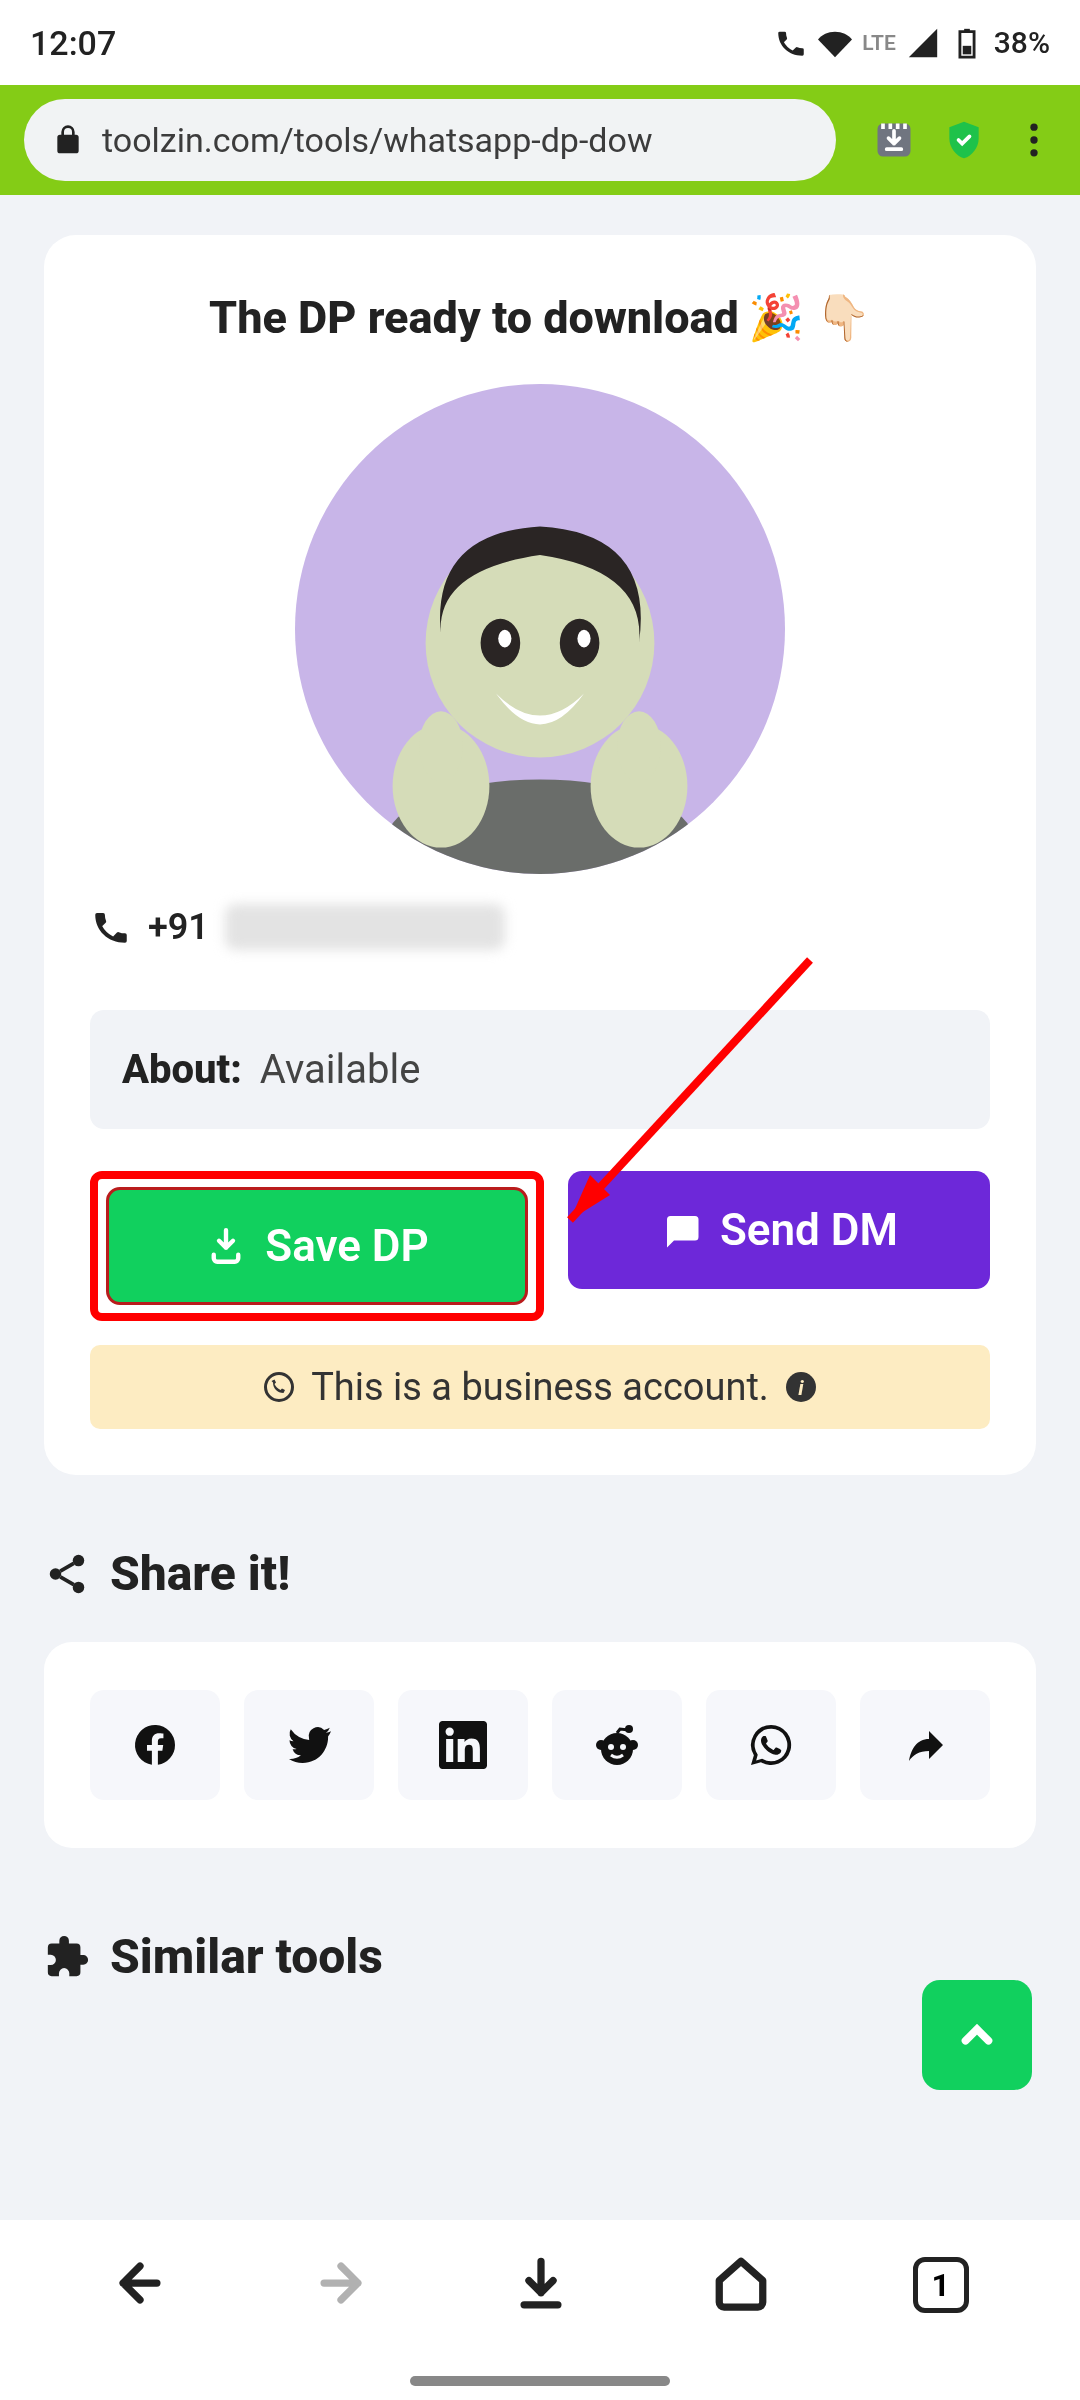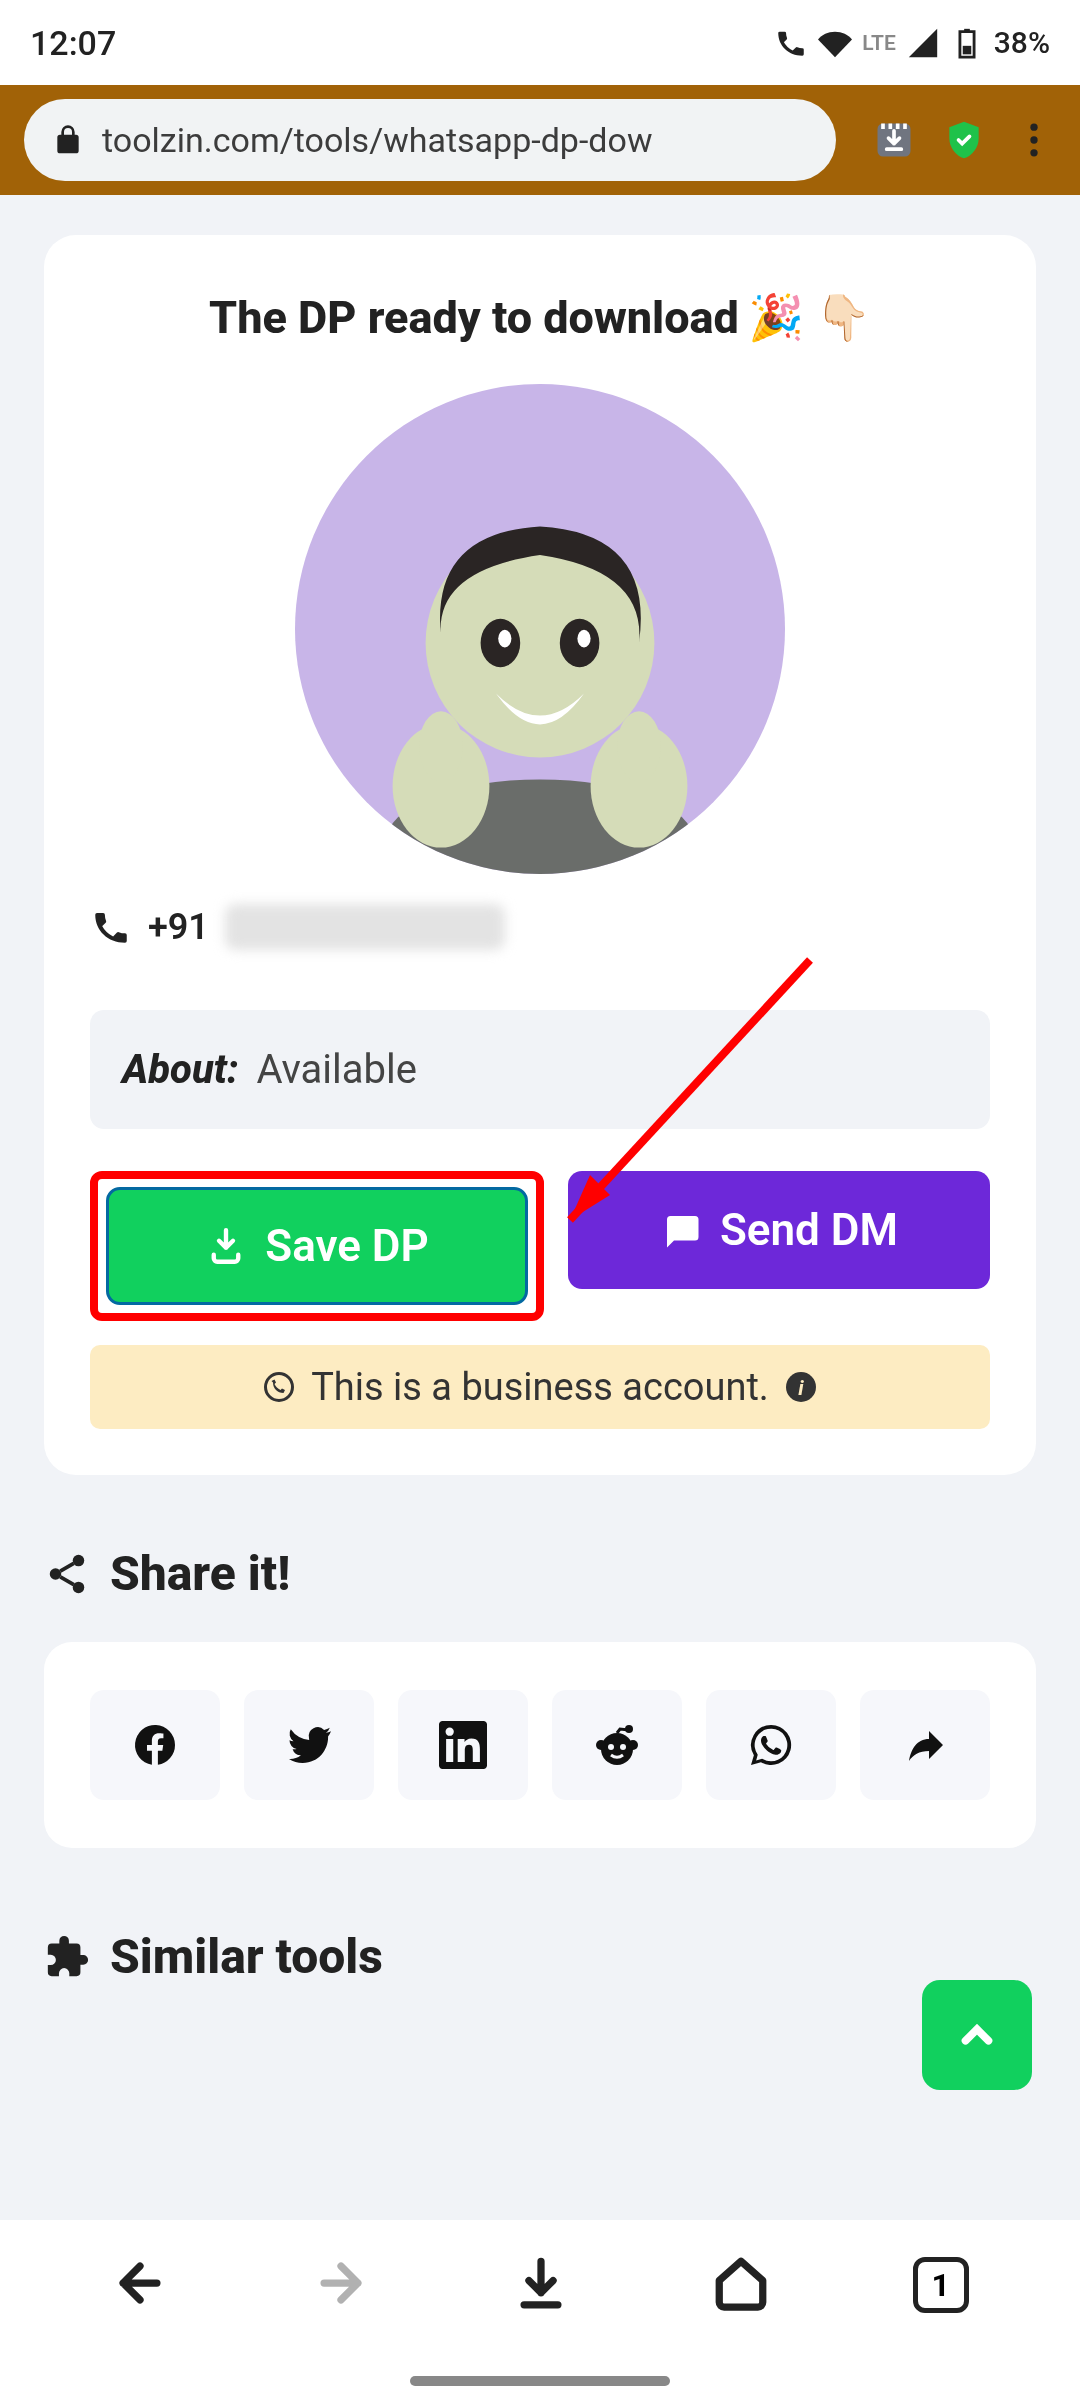--- a/index.html
+++ b/index.html
@@ -2,46 +2,46 @@
 <html><head>
 <meta charset="utf-8">
 <style>
   * { margin: 0; padding: 0; box-sizing: border-box; font-family: -apple-system, BlinkMacSystemFont, 'Segoe UI', Roboto, sans-serif; }
   body { width: 1080px; height: 2400px; background: #f1f3f7; overflow: hidden; position: relative; }
 
   .status-bar { height: 85px; background: #fff; display: flex; align-items: center; justify-content: space-between; padding: 0 30px; font-size: 34px; color: #222; font-weight: 500; }
   .status-right { display: flex; align-items: center; gap: 10px; font-size: 30px; }
   .status-right svg { width: 34px; height: 34px; }
 
-  .browser-bar { height: 110px; background: #a16207; display: flex; align-items: center; padding: 0 24px; gap: 36px; }
+  .browser-bar { height: 110px; background: #84cc16; display: flex; align-items: center; padding: 0 24px; gap: 36px; }
   .url-pill { flex: 1; background: #f1f3f4; border-radius: 60px; height: 82px; display: flex; align-items: center; padding: 0 28px; gap: 18px; font-size: 34px; color: #3c3c3c; overflow: hidden; white-space: nowrap; }
   .url-pill svg { flex-shrink: 0; }
   .browser-icons { display: flex; align-items: center; gap: 26px; }
   .browser-icons svg { width: 44px; height: 44px; }
 
   .content { padding: 0 44px; }
 
   .card { background: #fff; border-radius: 32px; padding: 56px 46px 46px; margin-top: 40px; }
 
   .title-row { text-align: center; font-size: 45px; font-weight: 800; color: #222; display: flex; justify-content: center; align-items: center; gap: 10px; margin-bottom: 40px; }
 
   .avatar-wrap { display: flex; justify-content: center; margin-bottom: 30px; }
   .avatar { width: 490px; height: 490px; border-radius: 50%; background: #c8b5e8; display: flex; align-items: flex-end; justify-content: center; overflow: hidden; }
 
   .phone-row { display: flex; justify-content: flex-start; align-items: center; gap: 16px; font-size: 36px; font-weight: 600; color: #222; margin-bottom: 60px; }
   .phone-row svg { width: 42px; height: 42px; }
   .phone-blur { display: inline-block; width: 280px; height: 46px; background: #e3e3e3; border-radius: 10px; filter: blur(6px); }
 
   .about-box { background: #f1f3f7; border-radius: 14px; padding: 36px 32px; font-size: 40px; color: #444; margin-bottom: 42px; }
-  .about-box b { color: #222; font-weight: 800; font-style: italic; }
+  .about-box b { color: #222; font-weight: 800; }
 
   .btn-row { display: flex; gap: 24px; margin-bottom: 24px; }
   .btn { flex: 1; height: 118px; border-radius: 14px; display: flex; align-items: center; justify-content: center; gap: 18px; font-size: 44px; font-weight: 600; color: #fff; border: none; cursor: pointer; }
   .btn svg { width: 42px; height: 42px; fill: #fff; }
-  .btn-save { background: #11d05e; border: 3px solid #0369a1; }
+  .btn-save { background: #11d05e; border: 3px solid #b91c1c; }
   .btn-send { background: #6d28d9; }
 
   .highlight-box { position: relative; flex: 1; border: 8px solid #ff0000; border-radius: 12px; padding: 8px; }
   .highlight-box .btn { width: 100%; }
 
   .notice { background: #fdecc2; border-radius: 10px; padding: 20px 24px; text-align: left; font-size: 38px; color: #333; display: flex; align-items: center; justify-content: center; gap: 14px; }
   .notice svg { width: 36px; height: 36px; }
 
   .section-header { display: flex; align-items: center; gap: 20px; font-size: 48px; font-weight: 800; color: #222; margin: 70px 0 40px 0; }
   .section-header svg { width: 46px; height: 46px; }

